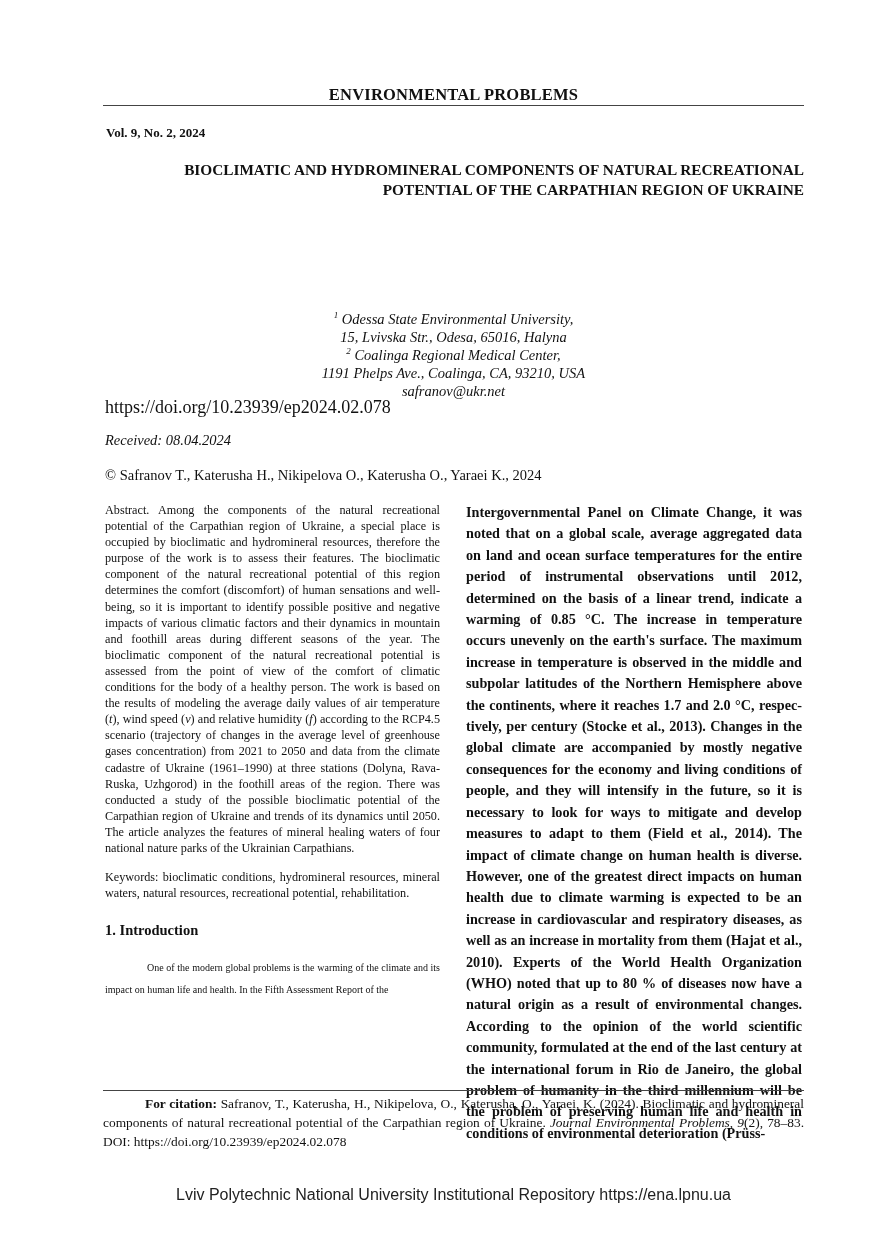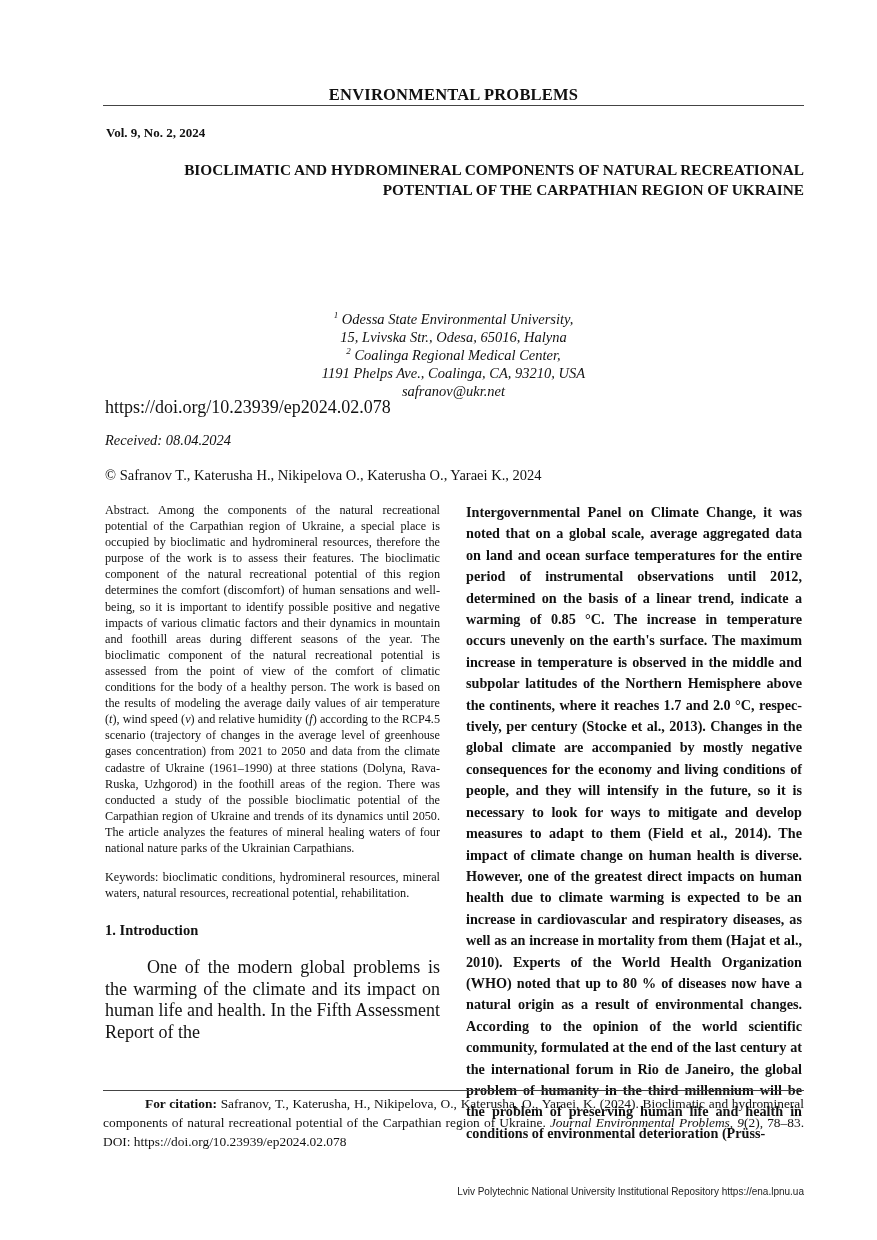--- a/index.html
+++ b/index.html
@@ -17,27 +17,27 @@
   .mail { display: inline-block; font-size: 10px; font-weight: normal; vertical-align: 6px; margin-right: 4px; color: #333; }
   .affil { position: absolute; left: 103px; top: 290px; width: 701px; text-align: center; font-style: italic; font-size: 14.5px; line-height: 18px; margin-top: 20px; }
   .affil sup { font-size: 9px; }
   .doi { position: absolute; left: 105px; top: 397px; font-size: 18px; }
   .received { position: absolute; left: 105px; top: 432px; font-size: 14.5px; font-style: italic; }
   .copyright { position: absolute; left: 105px; top: 467px; font-size: 14.5px; }
   .col-left { position: absolute; left: 105px; top: 502px; width: 335px; font-size: 12.2px; line-height: 16.1px; text-align: justify; }
   .col-left p { margin: 0; }
   .keywords { margin-top: 13px !important; }
   .section-heading { margin-top: 20px !important; font-weight: bold; font-size: 14.5px; line-height: 18px; }
-  .intro-para { margin-top: 18px !important; font-size: 18px; line-height: 21.5px; text-indent: 42px; }
+  .intro-para { margin-top: 18px !important; font-size: 10px; line-height: 21.5px; text-indent: 42px; }
   .col-right { position: absolute; left: 466px; top: 502px; width: 336px; font-size: 14.2px; line-height: 21.4px; text-align: justify; }
   .col-right p { margin: 0; font-weight: bold; }
   .foot-rule { position: absolute; left: 103px; top: 1090px; width: 701px; border-top: 1px solid #444; }
   .citation { position: absolute; left: 103px; top: 1094px; width: 701px; font-size: 13.4px; line-height: 19px; text-align: justify; text-indent: 42px; }
   .citation b { font-weight: bold; }
-  .repo { position: absolute; left: 103px; top: 1186px; width: 701px; text-align: right; font-family: "Liberation Sans", sans-serif; font-size: 10px; color: #222; }
+  .repo { position: absolute; left: 103px; top: 1186px; width: 701px; text-align: center; font-family: "Liberation Sans", sans-serif; font-size: 16px; color: #222; }
   .b { font-weight: normal; }
   .i { font-style: italic; }
 </style>
 </head>
 <body>
 
 <div class="page">
 
   <div class="journal-header">ENVIRONMENTAL PROBLEMS</div>
   <div class="header-rule"></div>

